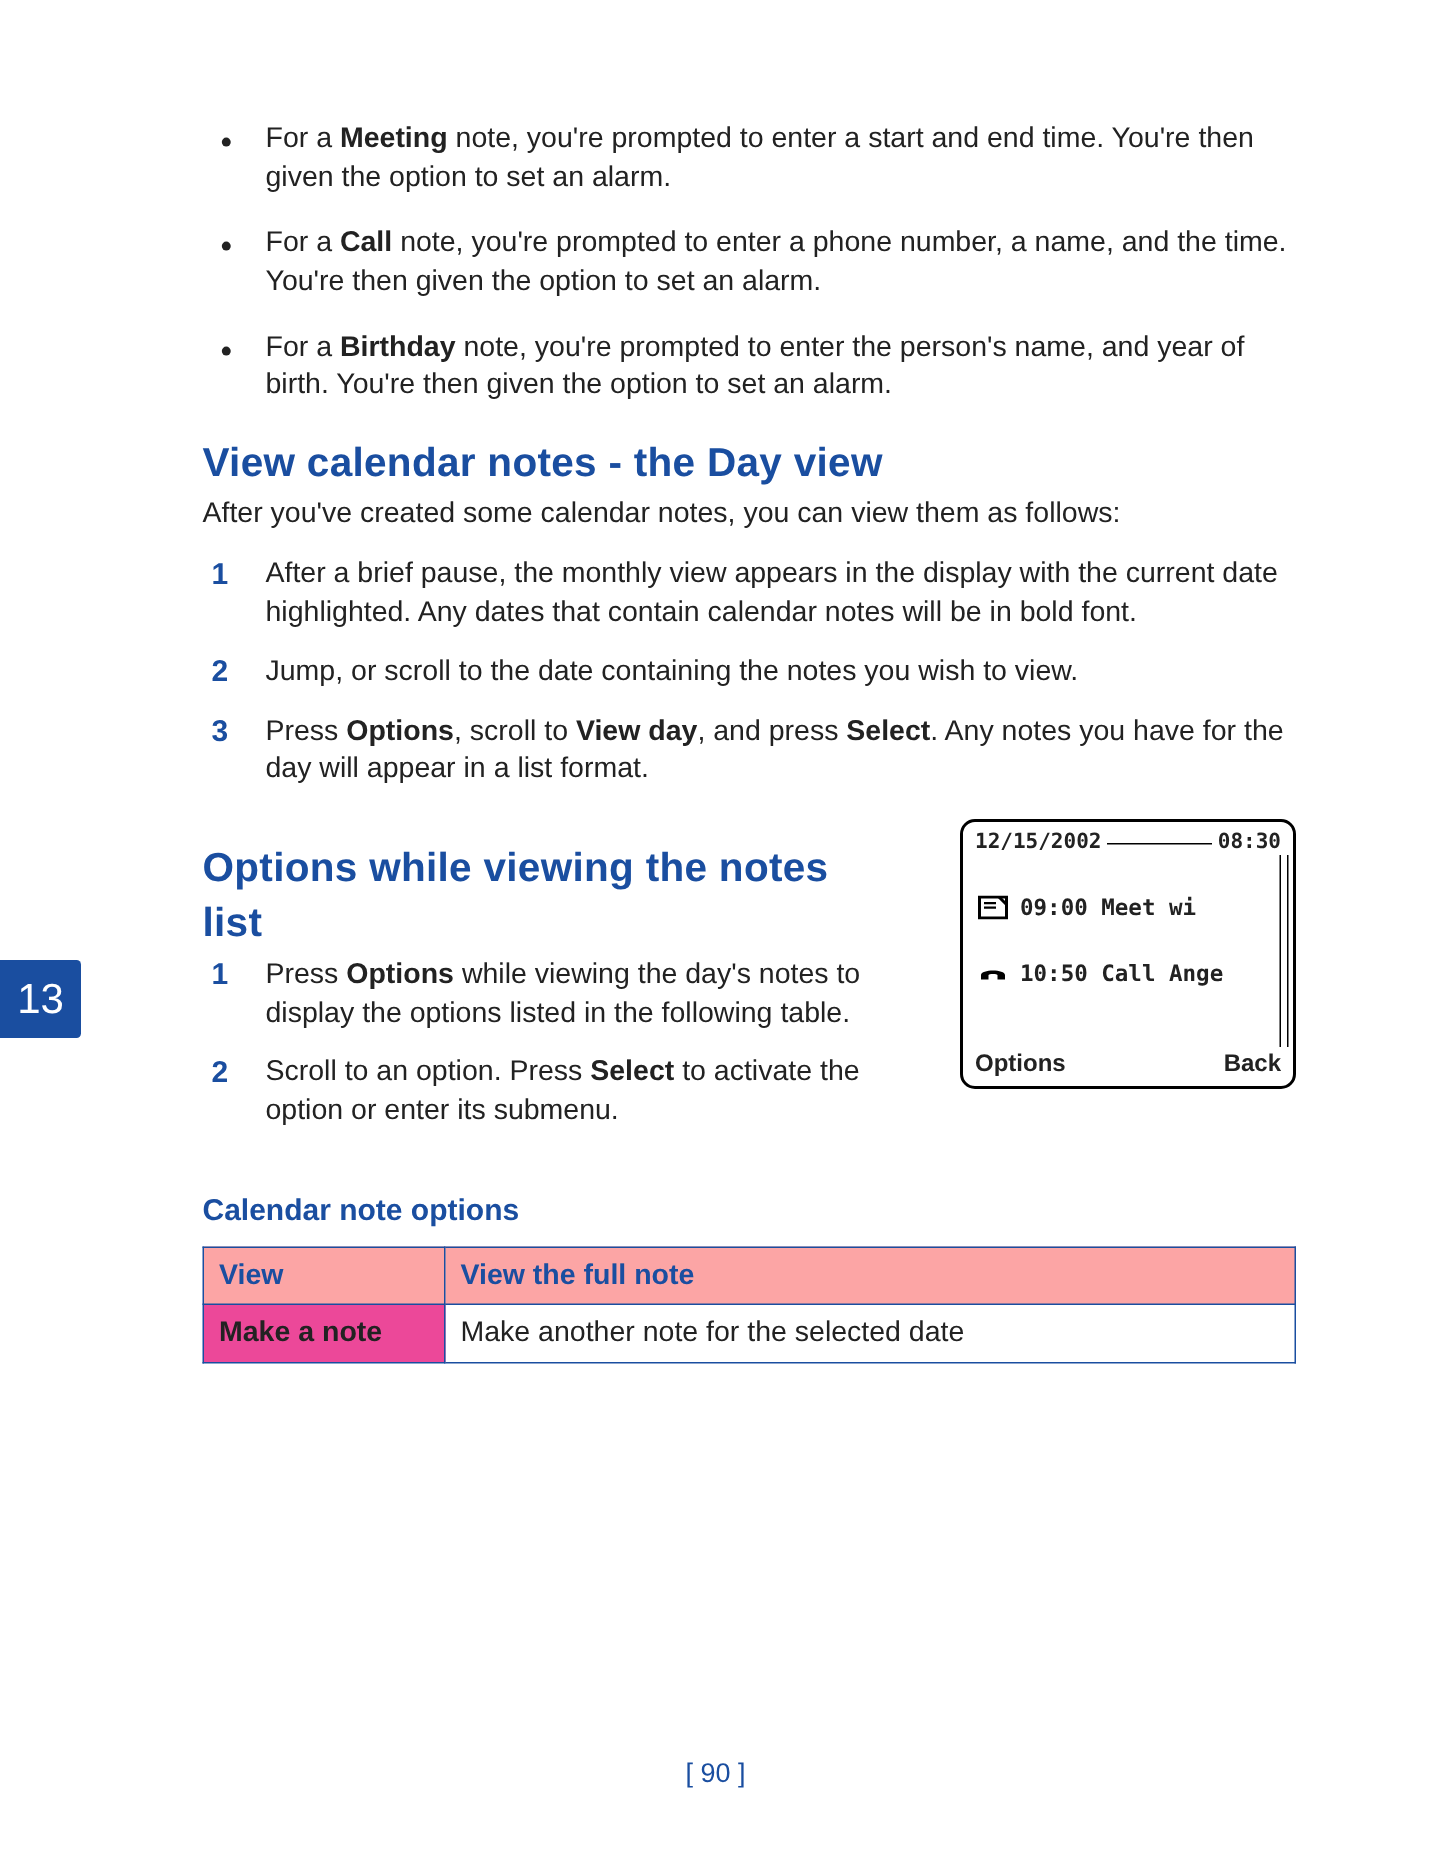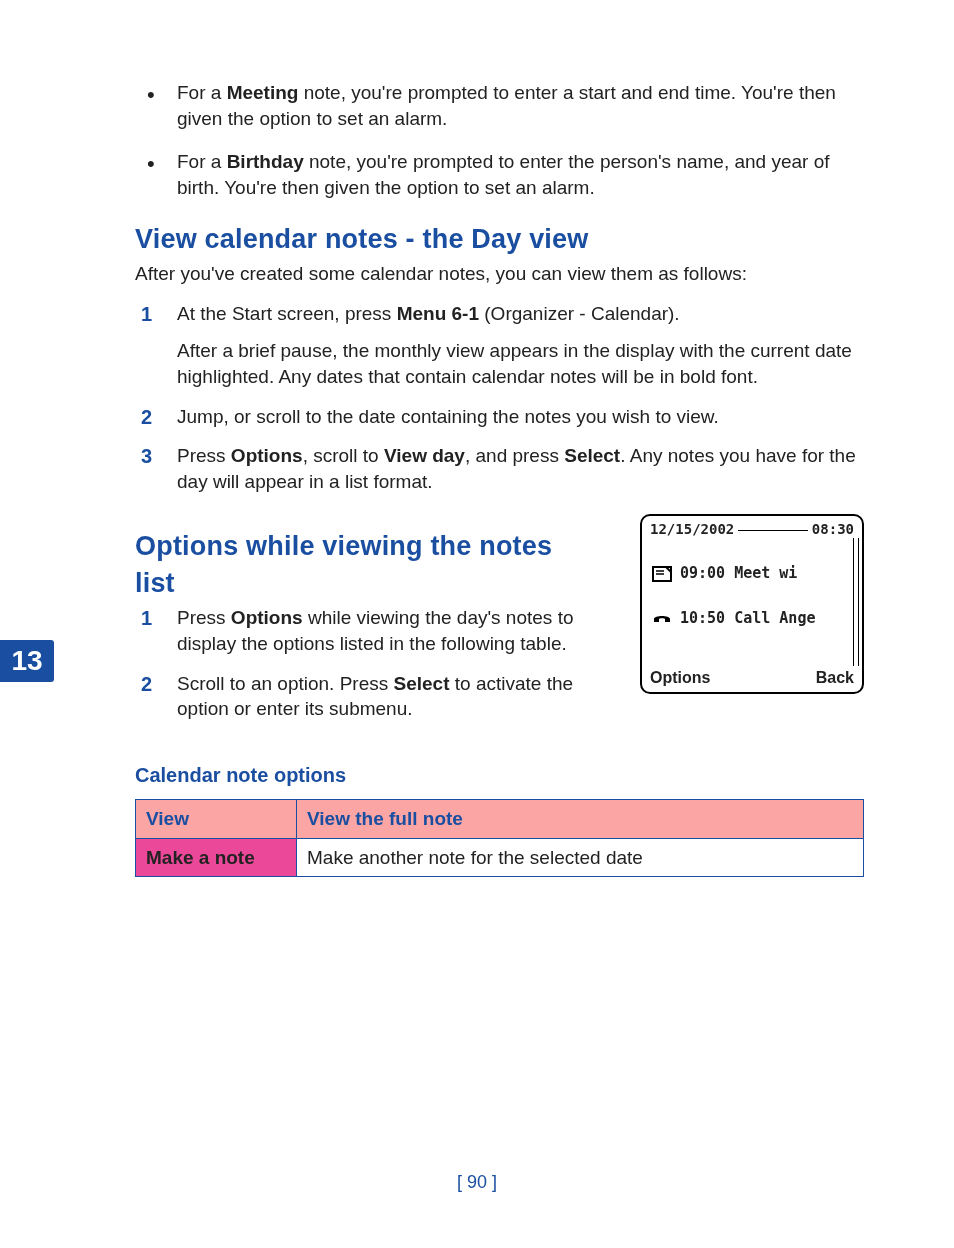--- a/index.html
+++ b/index.html
@@ -65,24 +65,24 @@
     color: #1a4ea0;
     font-weight: bold;
     font-size: 20px;
   }
   ol.steps > li p { margin: 0 0 12px 0; }
   .chapter-tab {
     position: absolute;
     left: 0;
     top: 640px;
     width: 54px;
-    height: 42px;
+    height: 52px;
     background: #1a4ea0;
     color: #fff;
-    font-weight: bold;
+    font-weight: normal;
     font-size: 28px;
     display: flex;
     align-items: center;
     justify-content: center;
     border-top-right-radius: 3px;
     border-bottom-right-radius: 3px;
   }
   .two-col {
     display: flex;
     gap: 18px;
@@ -194,30 +194,32 @@
 
 <div class="chapter-tab">13</div>
 
 <div class="page">
 
   <ul class="bullets">
     <li>
       <span>For a </span><span class="bold">Meeting</span><span> note, you're prompted to enter a start and end time. You're then given the option to set an alarm.</span>
     </li>
     <li>
+      <span>For a </span><span class="bold">Call</span><span> note, you're prompted to enter a phone number, a name, and the time. You're then given the option to set an alarm.</span>
+    </li>
+    <li>
       <span>For a </span><span class="bold">Birthday</span><span> note, you're prompted to enter the person's name, and year of birth. You're then given the option to set an alarm.</span>
     </li>
   </ul>
 
   <h2>View calendar notes - the Day view</h2>
   <p class="intro">After you've created some calendar notes, you can view them as follows:</p>
 
   <ol class="steps">
     <li>
-      <p><span>At the Start screen, press </span><span class="bold">Menu 6-1</span><span> (Organizer - Calendar).</span></p>
       <p>After a brief pause, the monthly view appears in the display with the current date highlighted. Any dates that contain calendar notes will be in bold font.</p>
     </li>
     <li>
       <p>Jump, or scroll to the date containing the notes you wish to view.</p>
     </li>
     <li>
       <p><span>Press </span><span class="bold">Options</span><span>, scroll to </span><span class="bold">View day</span><span>, and press </span><span class="bold">Select</span><span>. Any notes you have for the day will appear in a list format.</span></p>
     </li>
   </ol>
 

